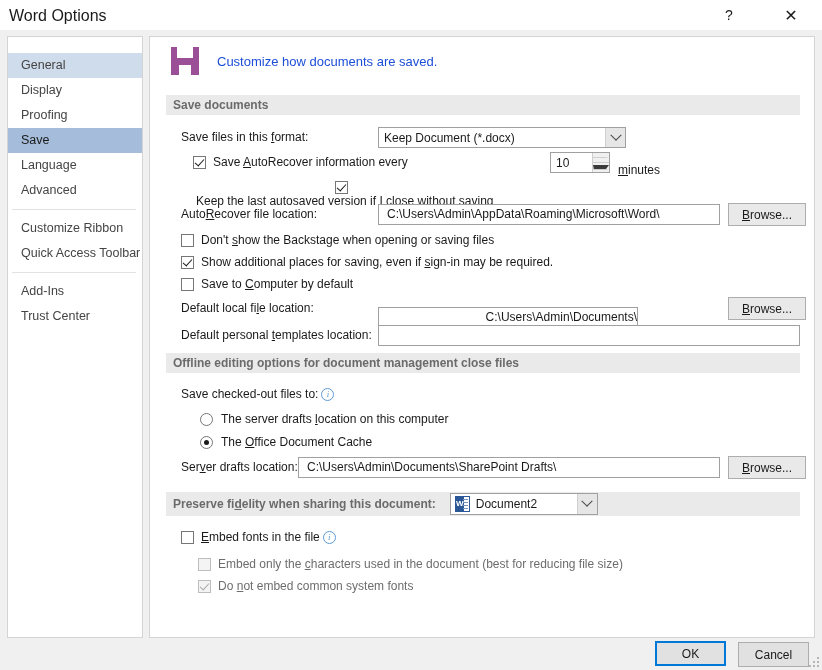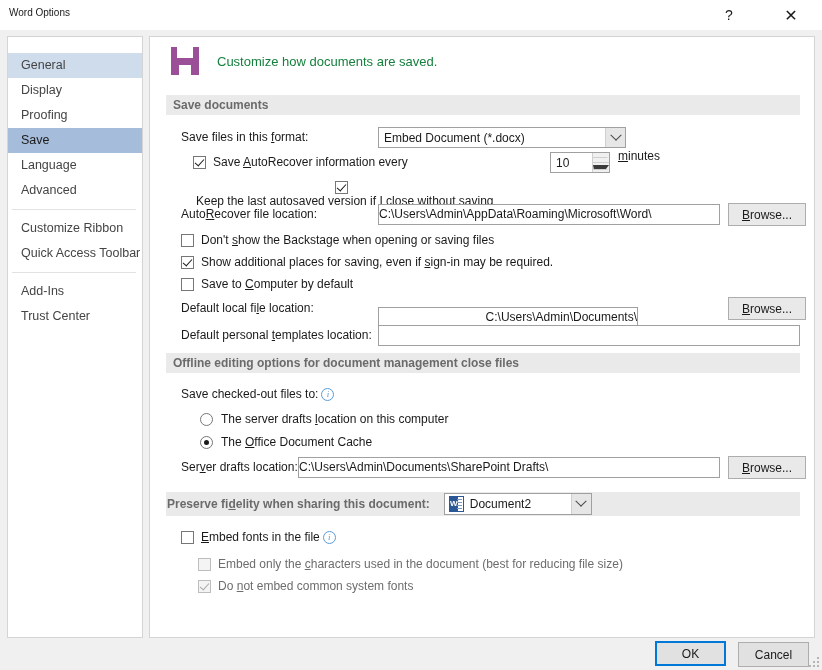--- a/index.html
+++ b/index.html
@@ -20,21 +20,21 @@
   
   .titlebar {
     position: absolute;
     left: 0; top: 0;
     width: 822px; height: 30px;
     background: #ffffff;
   }
   .titlebar-text {
     position: absolute;
     left: 9px; top: 7px;
-    font-size: 10px;
+    font-size: 16px;
     color: #1a1a1a;
   }
   .tb-btn {
     position: absolute;
     top: 0;
     width: 42px; height: 30px;
     display: flex;
     align-items: center;
     justify-content: center;
     color: #1a1a1a;
@@ -119,41 +119,41 @@
   }
   .save-icon .label {
     position: absolute;
     left: 8px; bottom: 0;
     width: 12px; height: 10px;
     background: #ffffff;
   }
   .pane-head-text {
     margin-left: 18px;
     font-size: 13px;
-    color: #15803d;
+    color: #1d4ed8;
   }
 
   .section-head {
     position: absolute;
     left: 16px;
     width: 634px;
     height: 20px;
     background: #eaeaea;
     color: #6b6b6b;
     font-size: 12px;
     font-weight: bold;
     line-height: 20px;
     padding-left: 7px;
     box-sizing: border-box;
     white-space: nowrap;
   }
   .section-head.inline {
     display: flex;
     align-items: center;
-    padding-left: 1px;
+    padding-left: 7px;
   }
 
   .row {
     position: absolute;
     display: flex;
     align-items: center;
     white-space: nowrap;
   }
   .lbl { font-size: 12px; color: #1a1a1a; }
   .lbl u { text-decoration: underline; }
@@ -207,21 +207,21 @@
 
   
   .tinput {
     border: 1px solid #a0a0a0;
     background: #ffffff;
     height: 21px;
     box-sizing: border-box;
     font-size: 12px;
     color: #1a1a1a;
     line-height: 19px;
-    padding-left: 0;
+    padding-left: 8px;
     overflow: hidden;
     white-space: nowrap;
   }
 
   
   .combo {
     border: 1px solid #a0a0a0;
     background: #ffffff;
     height: 21px;
     box-sizing: border-box;
@@ -422,42 +422,42 @@
       </div>
       <div class="pane-head-text">Customize how documents are saved.</div>
     </div>
 
     <div class="section-head" style="top:58px;">Save documents</div>
 
     <div class="row" style="left:31px; top:93px;">
       <span class="lbl"><span>Save files in this </span><u>f</u><span>ormat:</span></span>
     </div>
     <div class="combo" style="position:absolute; left:228px; top:90px; width:248px;">
-      <div class="val">Embed Document (*.docx)</div>
+      <div class="val">Keep Document (*.docx)</div>
       <div class="arrow">
           <div class="chev"></div>
         </div>
     </div>
 
     <div class="row" style="left:31px; top:118px;margin-left:12px;">
       <div class="cb checked"></div>
       <span class="lbl"><span>Save </span><u>A</u><span>utoRecover information every</span></span>
     </div>
     <div class="spin" style="position:absolute; left:400px; top:115px;">
       <div class="val">10</div>
       <div class="btns">
         <div>
             <div class="tri-up"></div>
           </div>
         <div>
             <div class="tri-down"></div>
           </div>
       </div>
     </div>
-    <div class="row" style="left:468px; top:112px;">
+    <div class="row" style="left:468px; top:126px;">
       <span class="lbl"><u>m</u><span>inutes</span></span>
     </div>
 
     <div class="row" style="left:46px; top:144px;flex-direction:column;">
       <div class="cb checked"></div>
       <span class="lbl">Keep the last autosaved version if I close without saving</span>
     </div>
 
     <div class="row" style="left:31px; top:170px;">
       <span class="lbl"><span>Auto</span><u>R</u><span>ecover file location:</span></span>

